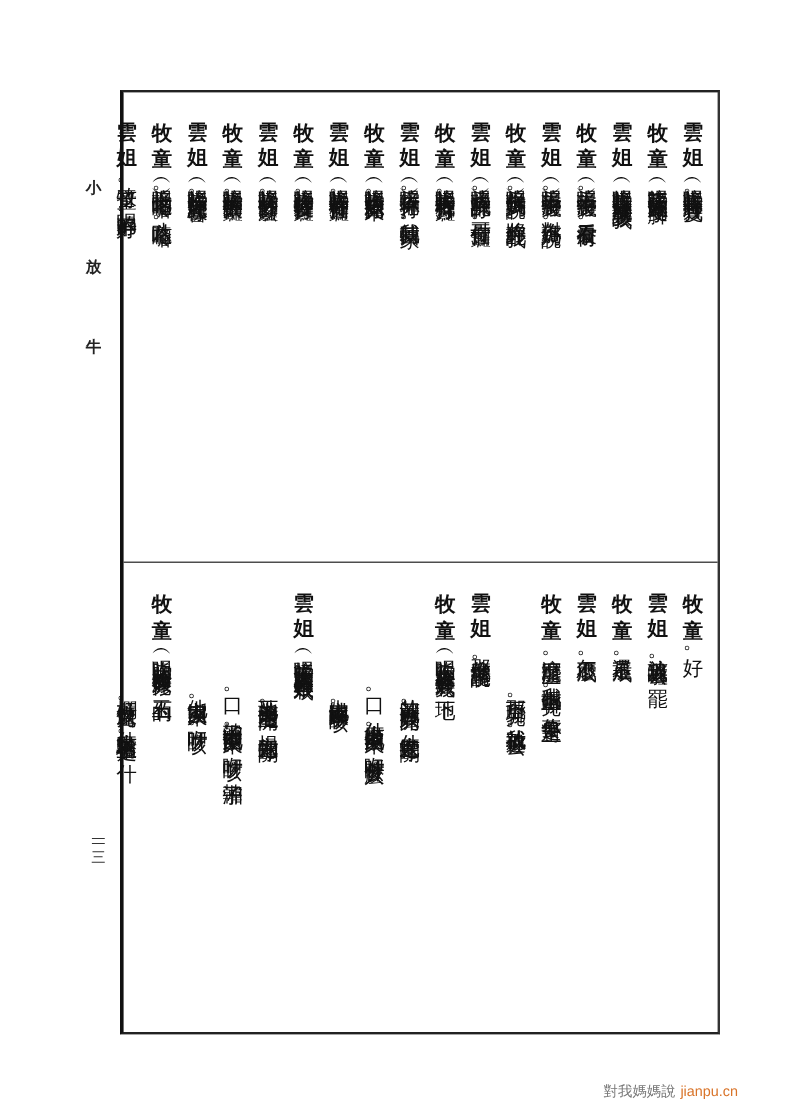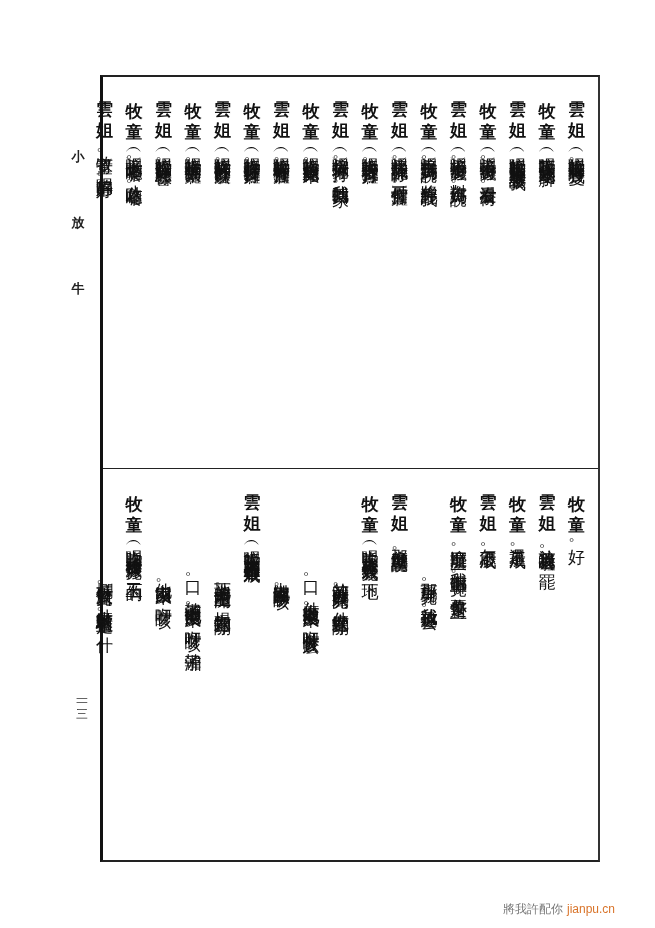--- a/index.html
+++ b/index.html
@@ -92,14 +92,14 @@
     <div class="col" style="left: 166px;"><span class="speaker"><span class="c1" style="visibility: hidden; width: 17px;">　</span><span class="c2" style="visibility: hidden; width: 17px;">　</span></span><span class="line">出家他沒回來咿呀咳。</span></div>
     <div class="col" style="left: 136.5px;"><span class="speaker"><span class="c1">雲</span><span class="c2">姐</span></span><span class="line">（接唱吹腔）天上的梭羅王母娘娘栽。</span></div>
     <div class="col" style="left: 107px;"><span class="speaker"><span class="c1" style="visibility: hidden; width: 17px;">　</span><span class="c2" style="visibility: hidden; width: 17px;">　</span></span><span class="line">地下的黃河老龍王開。楊六郎把守三關</span></div>
     <div class="col" style="left: 77.5px;"><span class="speaker"><span class="c1" style="visibility: hidden; width: 17px;">　</span><span class="c2" style="visibility: hidden; width: 17px;">　</span></span><span class="line">口。韓湘子出家他沒回來。咿呀咳。韓湘子</span></div>
     <div class="col" style="left: 48px;"><span class="speaker"><span class="c1" style="visibility: hidden; width: 17px;">　</span><span class="c2" style="visibility: hidden; width: 17px;">　</span></span><span class="line">他出家沒回來。咿呀咳。</span></div>
     <div class="col" style="left: 18.5px;"><span class="speaker"><span class="c1">牧</span><span class="c2">童</span></span><span class="line">（唱吹腔）趙州橋什麼人兒修。玉石的</span></div>
     <div class="col" style="left: -11px;"><span class="speaker"><span class="c1" style="visibility: hidden; width: 17px;">　</span><span class="c2" style="visibility: hidden; width: 17px;">　</span></span><span class="line">欄杆什麼人兒留。什麼人騎驢橋上走。什</span></div>
   </div>
 
 <div class="watermark">
-  <span>將我許配你</span><span class="wm-en">jianpu.cn</span>
+  <span>對我媽媽說</span><span class="wm-en">jianpu.cn</span>
 </div>
 
 </body></html>

